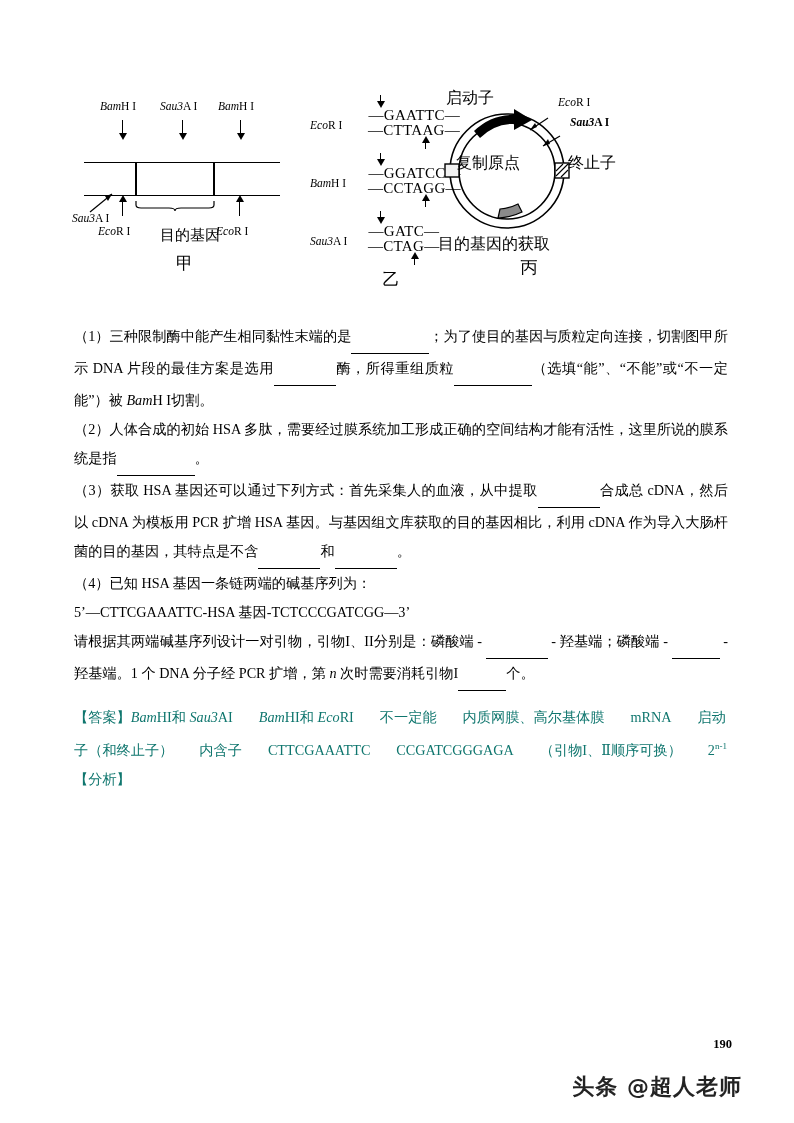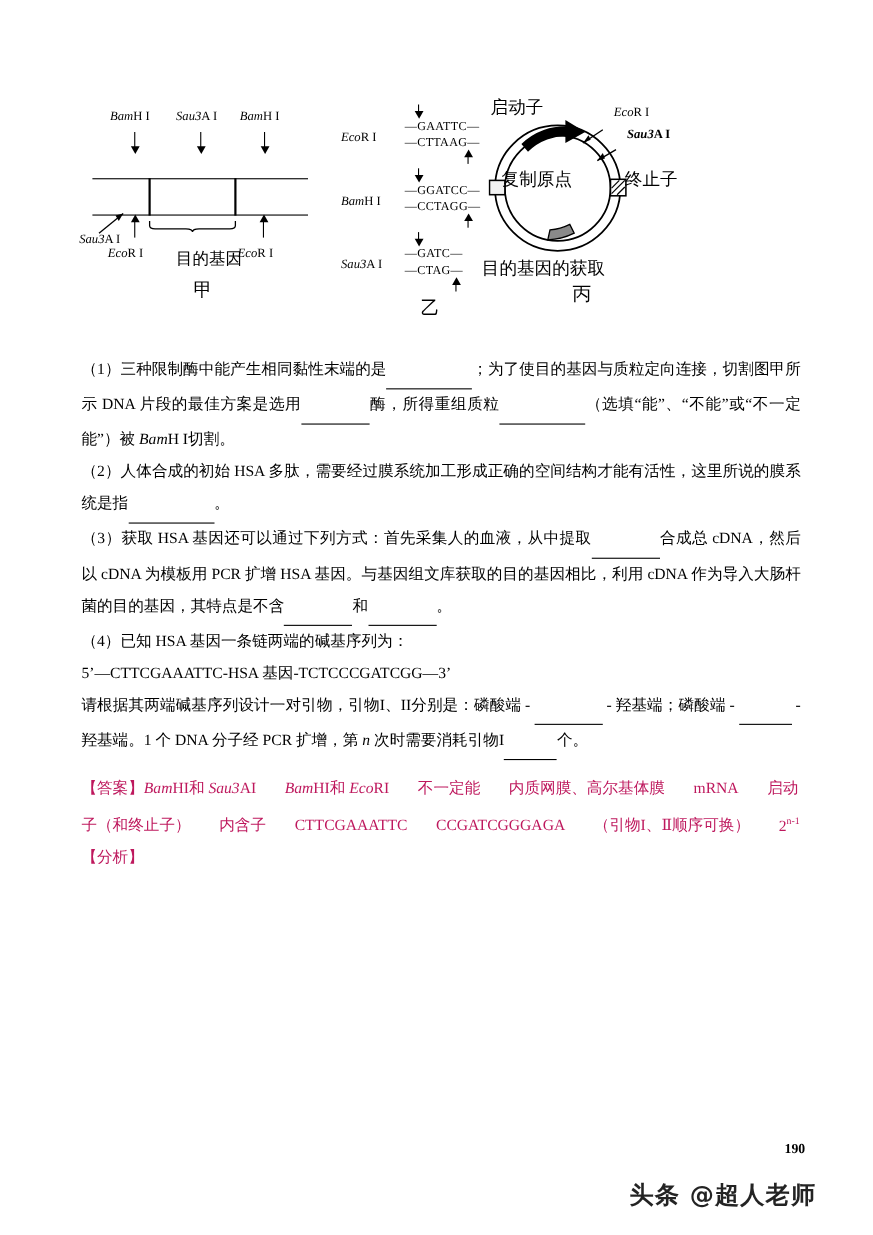--- a/index.html
+++ b/index.html
@@ -71,22 +71,22 @@
   }
 
   
   .fig-yi { position:absolute; left:310px; top:14px; width:150px; height:186px; }
   .yi-row { position:absolute; left:0; width:150px; height:40px; }
   .yi-name {
     position:absolute; left:0; top:11px; font-size:11.5px; white-space:nowrap;
   }
   .yi-name i { font-style:italic; }
   .yi-seq {
-    position:absolute; left:58px; top:0px; font-size:11px;
-    line-height:15px; letter-spacing:0.3px; white-space:nowrap;
+    position:absolute; left:58px; top:0px; font-size:15px;
+    line-height:15px; letter-spacing:0.3px; white-space:nowrap;text-align:right;
   }
   .yi-seq div { height:15px; }
   .yi-arrow-d { position:absolute; }
   .yi-arrow-u { position:absolute; }
 
   
   .fig-bing { position:absolute; left:434px; top:10px; width:230px; height:195px; }
   .plasmid { position:absolute; left:10px; top:20px; }
   .bing-txt { position:absolute; white-space:nowrap; }
 
@@ -100,21 +100,21 @@
   .body-text p { margin:0; }
   .body-text i { font-style:italic; }
   .blank { display:inline-block; border-bottom:1px solid #000; vertical-align:-2px; }
   .b-sm { width:48px; }
   .b-md { width:62px; }
   .b-lg { width:78px; }
 
   
   .red-block {
     position:absolute; left:74px; top:703px; width:654px;
-    color:#be185d;
+    color:#0f766e;
     font-size:14.2px; line-height:29px;
     font-family:"Liberation Serif","DejaVu Serif",serif;
   }
   .red-block p { margin:0; }
   .red-block i { font-style:italic; }
   .ans-line { white-space:normal; }
   .ans-gap { display:inline-block; width:26px; }
   sup { font-size:9px; vertical-align:super; }
 
   .analysis { position:absolute; left:74px; top:808px; width:654px;

